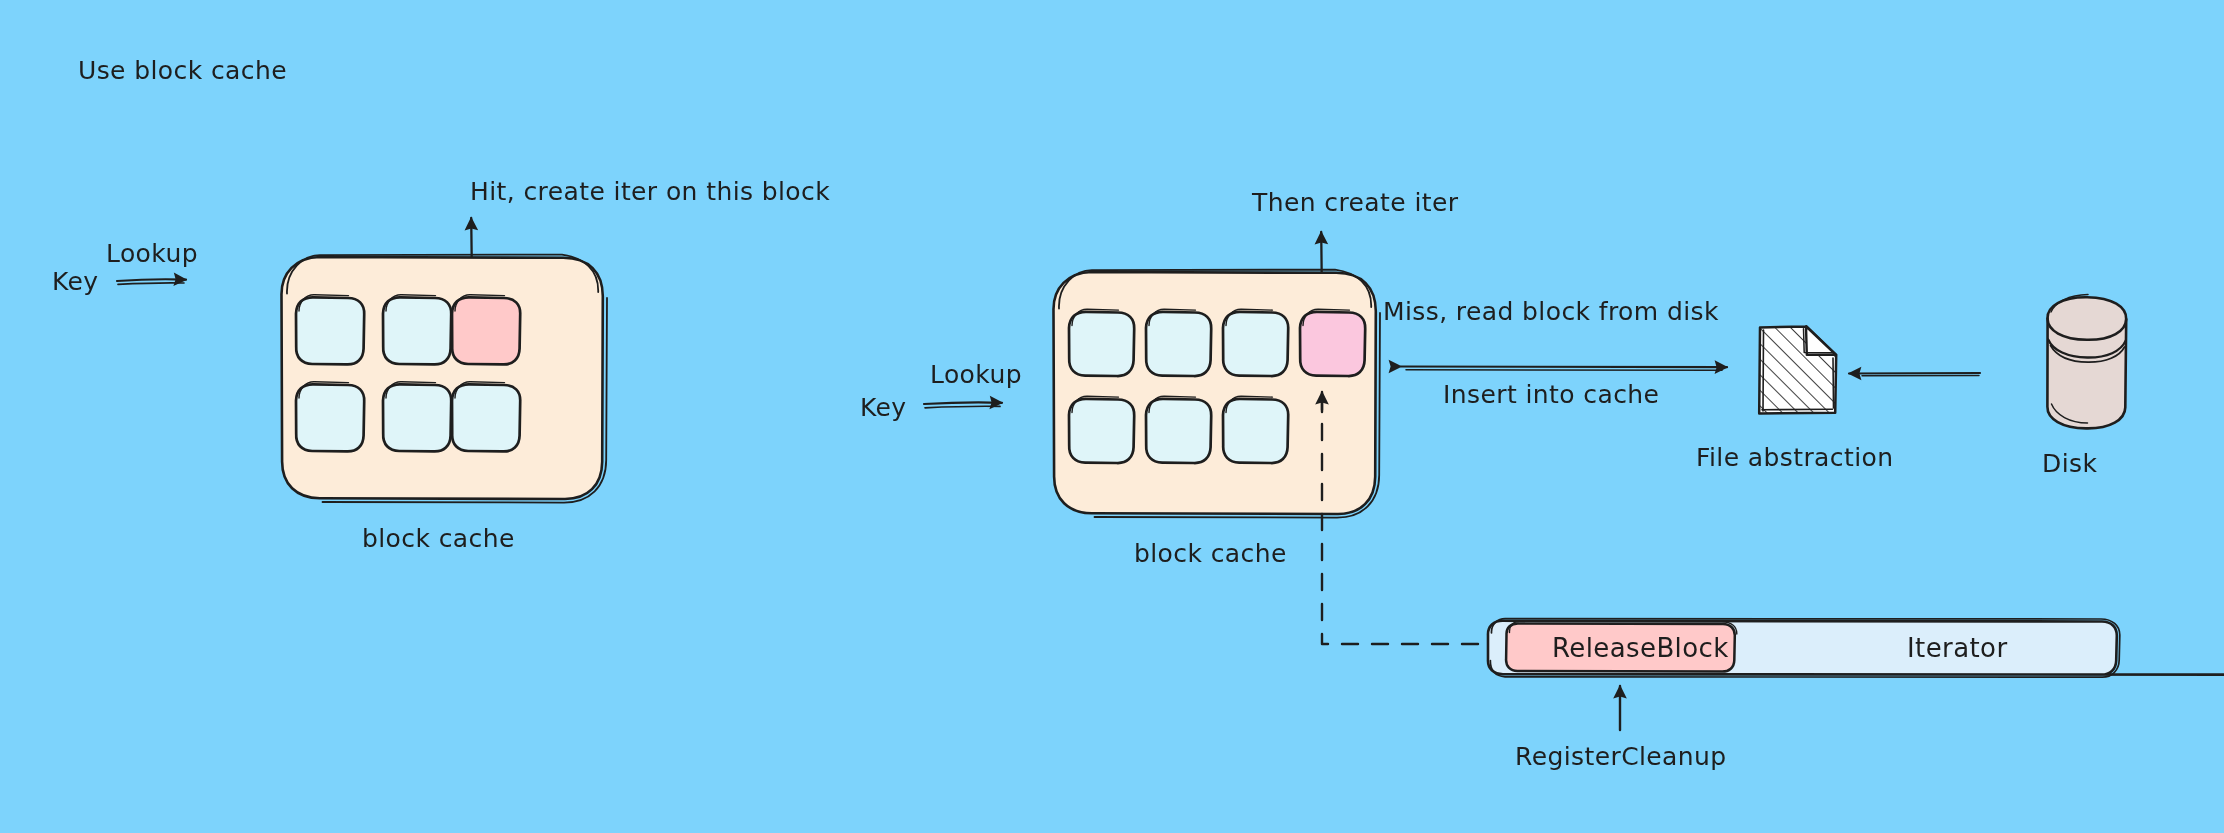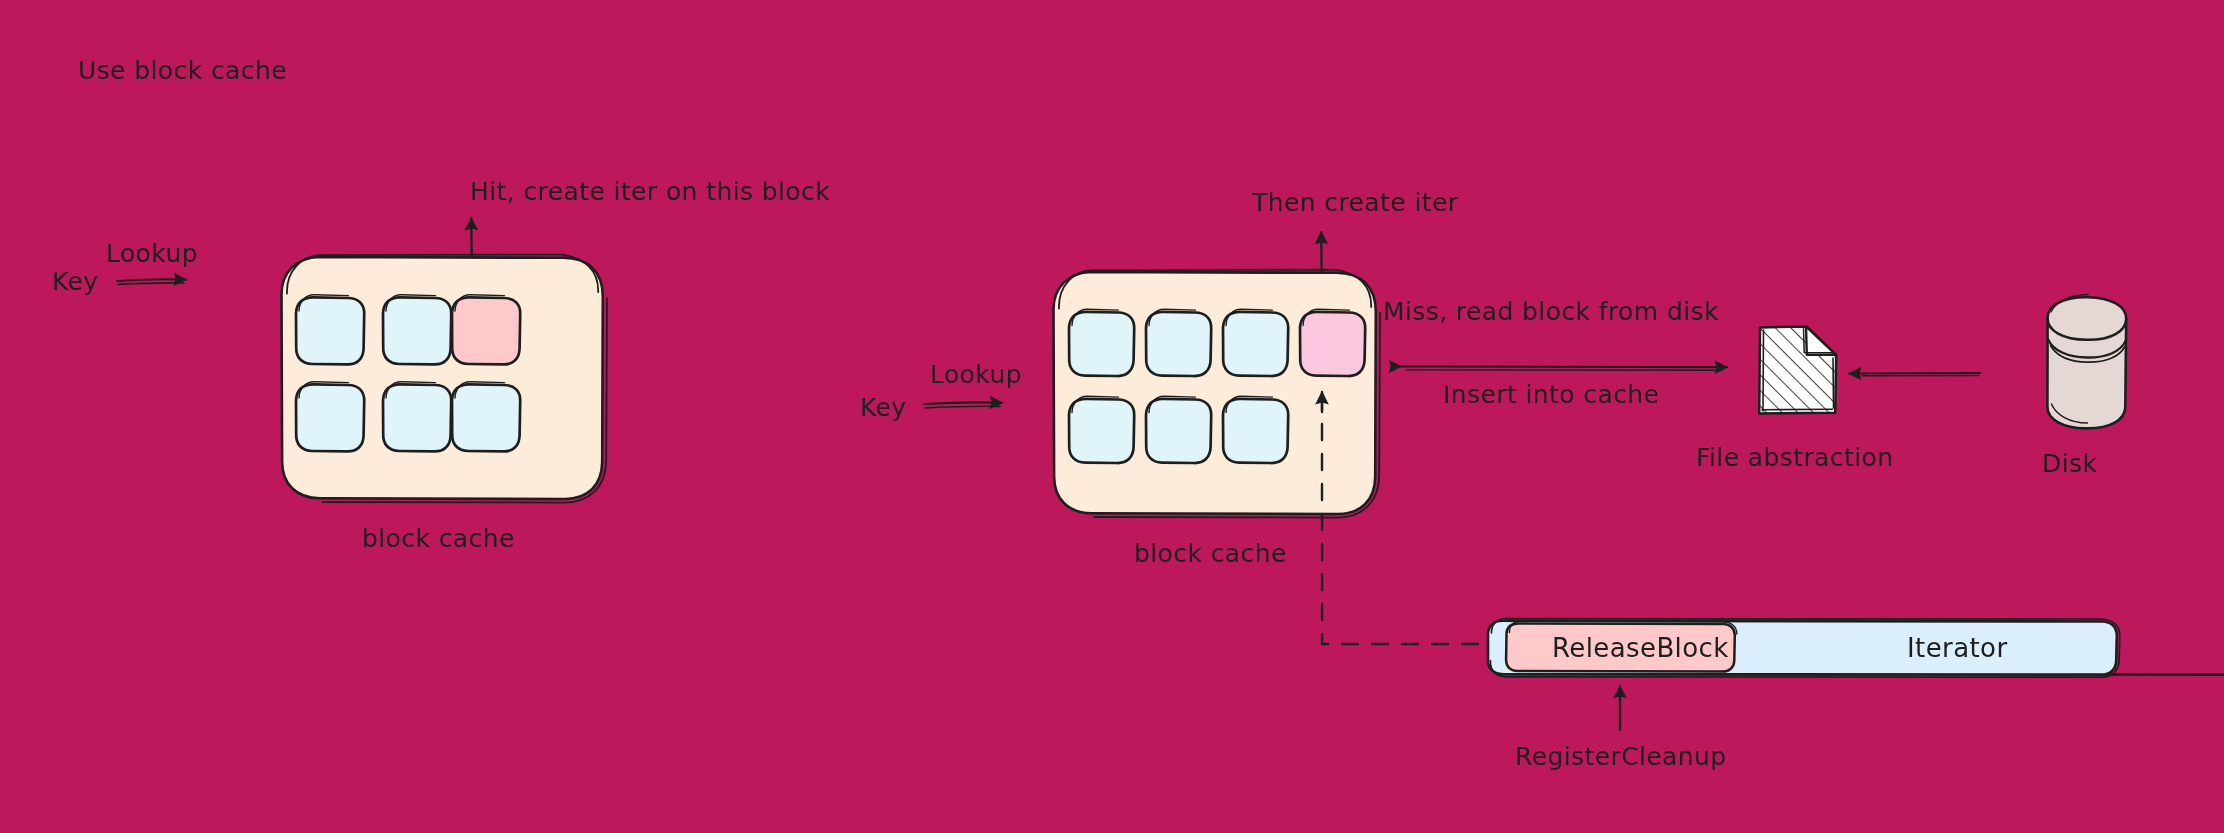--- a/index.html
+++ b/index.html
@@ -8,21 +8,21 @@
     padding: 0;
     background: #ffffff;
   }
   body {
     font-family: "DejaVu Sans", sans-serif;
   }
   #canvas-root {
     position: relative;
     width: 2224px;
     height: 833px;
-    background: #be185d;
+    background: #7dd3fc;
     overflow: hidden;
   }
   #diagram-svg {
     position: absolute;
     top: 0;
     left: 0;
     width: 2224px;
     height: 833px;
     display: block;
   }

